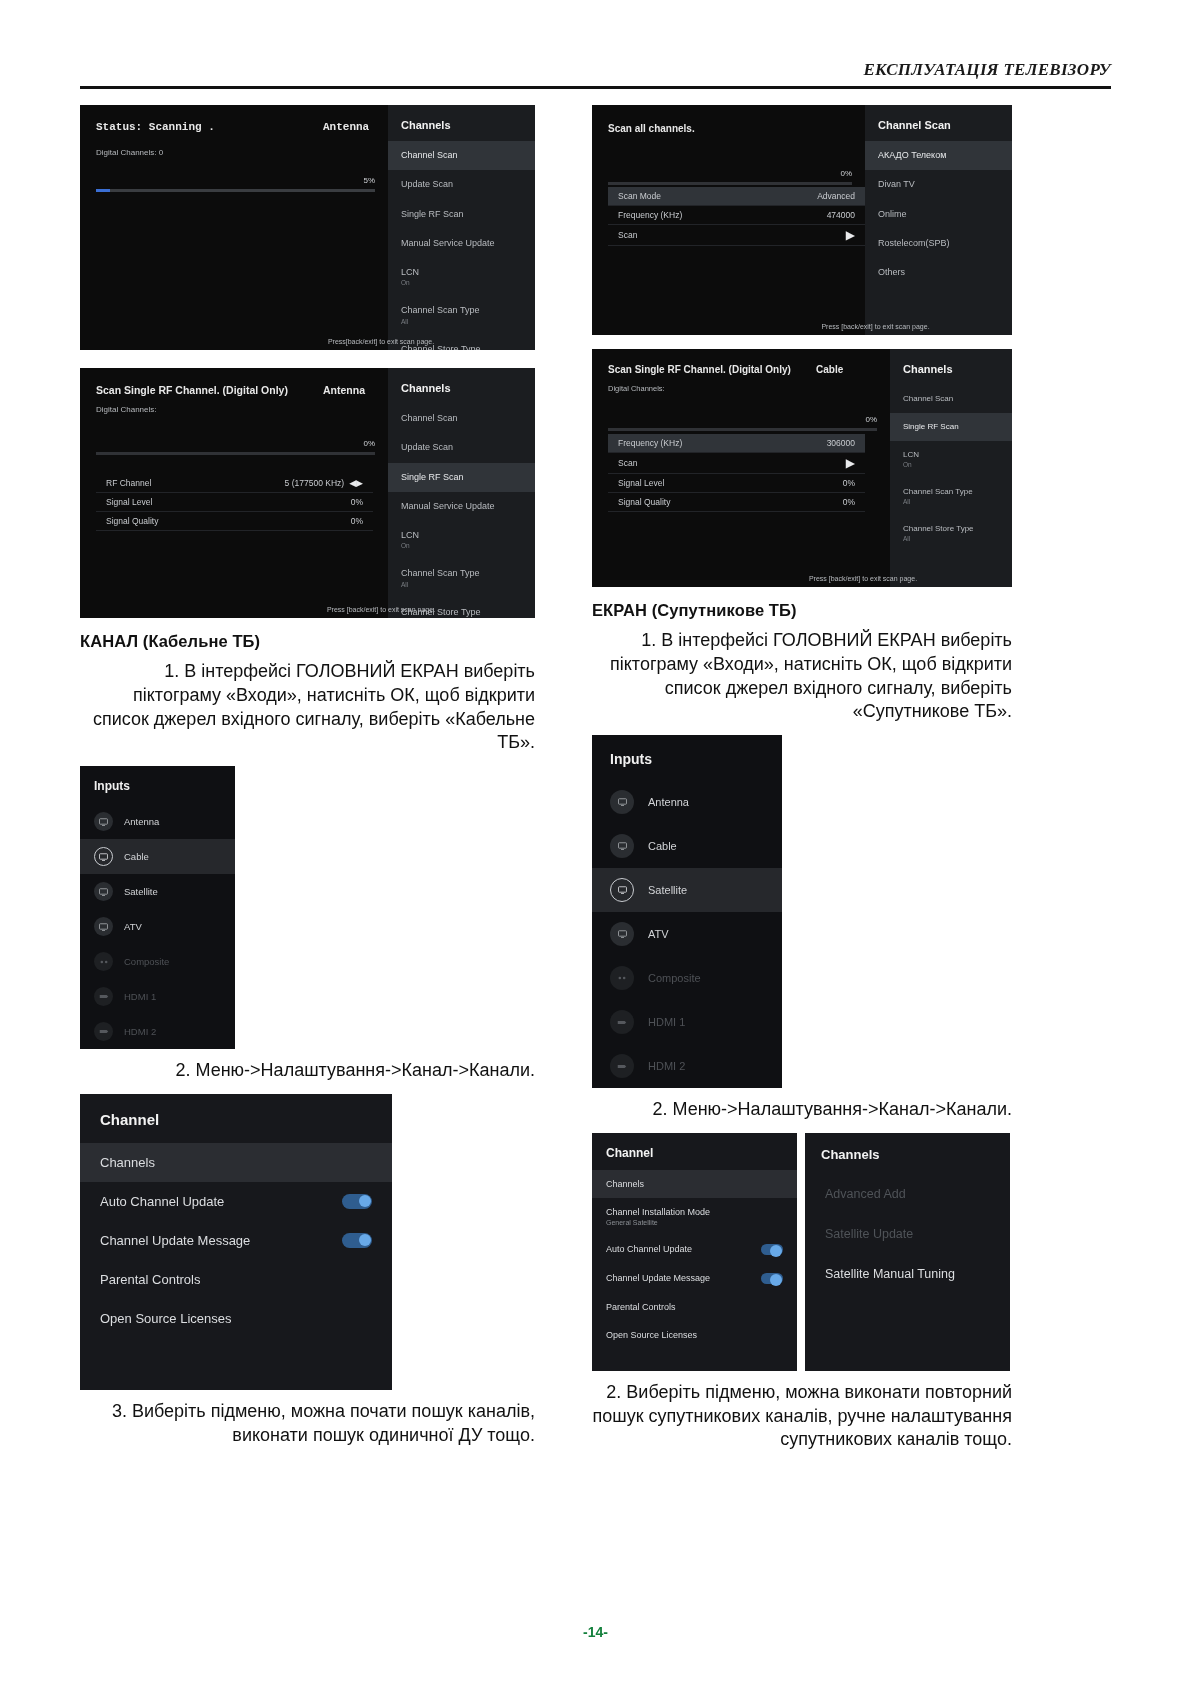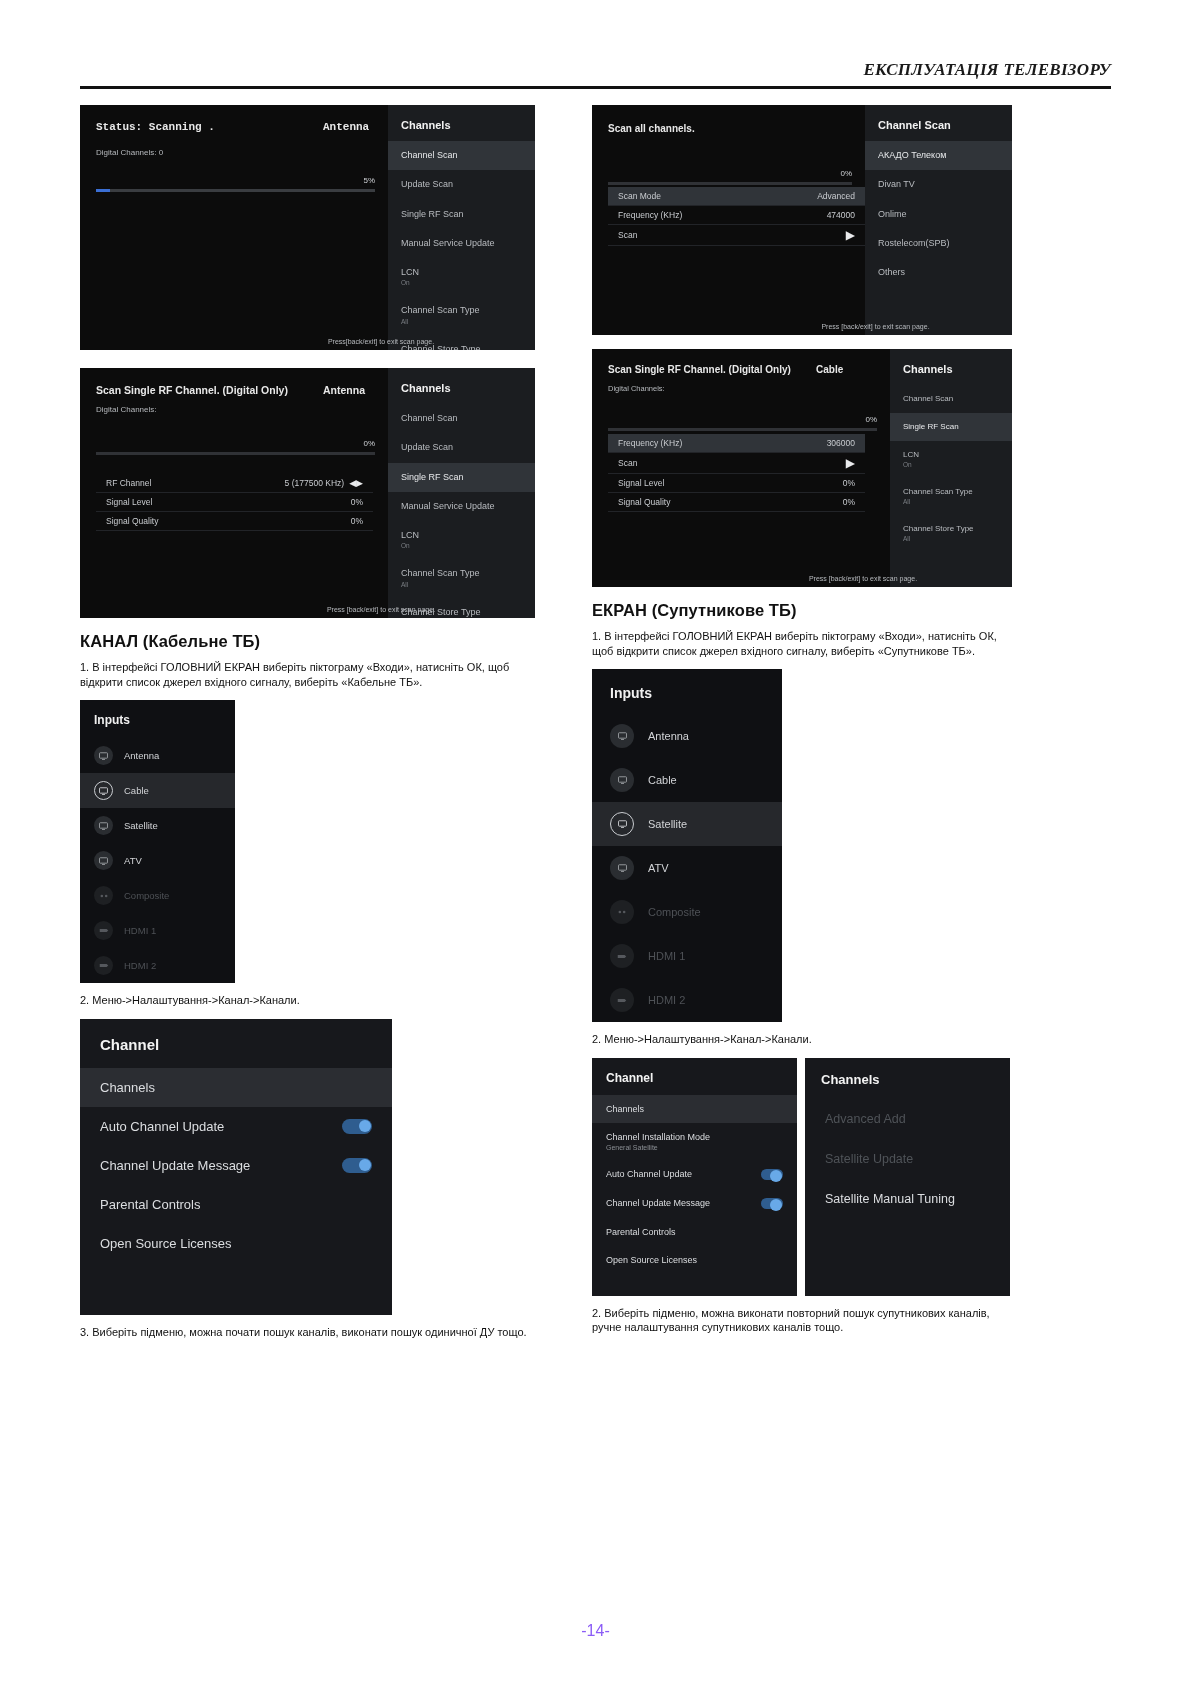--- a/index.html
+++ b/index.html
@@ -64,21 +64,21 @@
     text-align: center; font-size: 7px; color: #b8bbbf;
   }
   .tri { color: #e9eaec; font-size: 12px; line-height: 1; }
 
   
   h2.sec {
     font-size: 16.5px; font-weight: bold; color: #111;
     margin: 14px 0 9px 0; letter-spacing: .1px;
   }
   p.body {
-    font-size: 11px; line-height: 1.32; color: #111; margin: 0 0 11px 0;
+    font-size: 18px; line-height: 1.32; color: #111; margin: 0 0 11px 0; text-align: right;
   }
 
   
   .inputs { background: #0f1013; color: #dcdee0; }
   .inputs .ttl { font-size: 12px; font-weight: bold; padding: 13px 14px 11px; color: #f0f0f0; }
   .inp-row { display: flex; align-items: center; gap: 11px; padding: 8px 14px; font-size: 9.5px; color: #d2d4d7; }
   .inp-row.sel { background: #26282c; }
   .inp-row.off { color: #4e5156; }
   .ico {
     width: 19px; height: 19px; border-radius: 50%;
@@ -101,21 +101,21 @@
   .tgl::after { content: ""; position: absolute; right: 1.5px; top: 1.5px; width: 12px; height: 12px; border-radius: 50%; background: #68a9e8; }
 
   .chlist { background: #17181c; }
   .chlist .ttl { font-size: 15px; font-weight: bold; padding: 17px 20px 15px; color: #f3f3f3; }
   .cl-row { padding: 13px 20px; font-size: 12.5px; color: #dcdee1; }
   .cl-row.sel { background: #2f3237; }
   .cl-row.off { color: #4f5358; }
 
   .pageno {
     position: absolute; left: 0; right: 0; bottom: 44px;
-    text-align: center; font-size: 16px; color: #8b5cf6;
+    text-align: center; font-size: 14px; color: #15803d; font-weight: bold;
   }
 </style>
 </head>
 <body>
 
 <div class="page">
 
   <div class="hdr">
     <span class="hdr-title">ЕКСПЛУАТАЦІЯ ТЕЛЕВІЗОРУ</span>
   </div>

